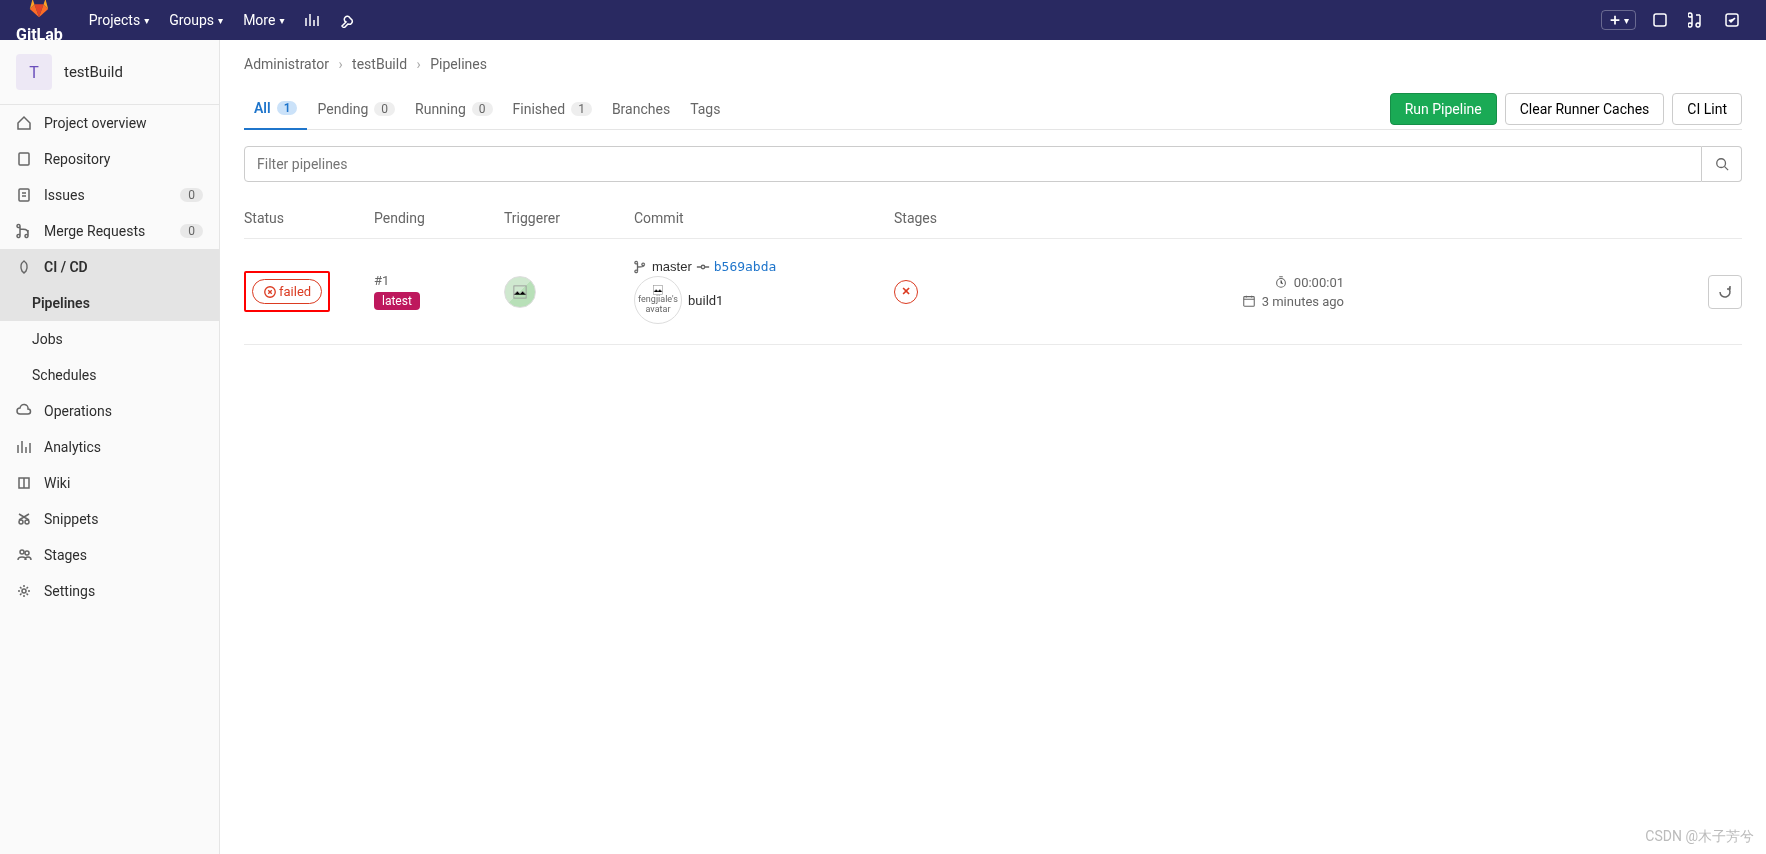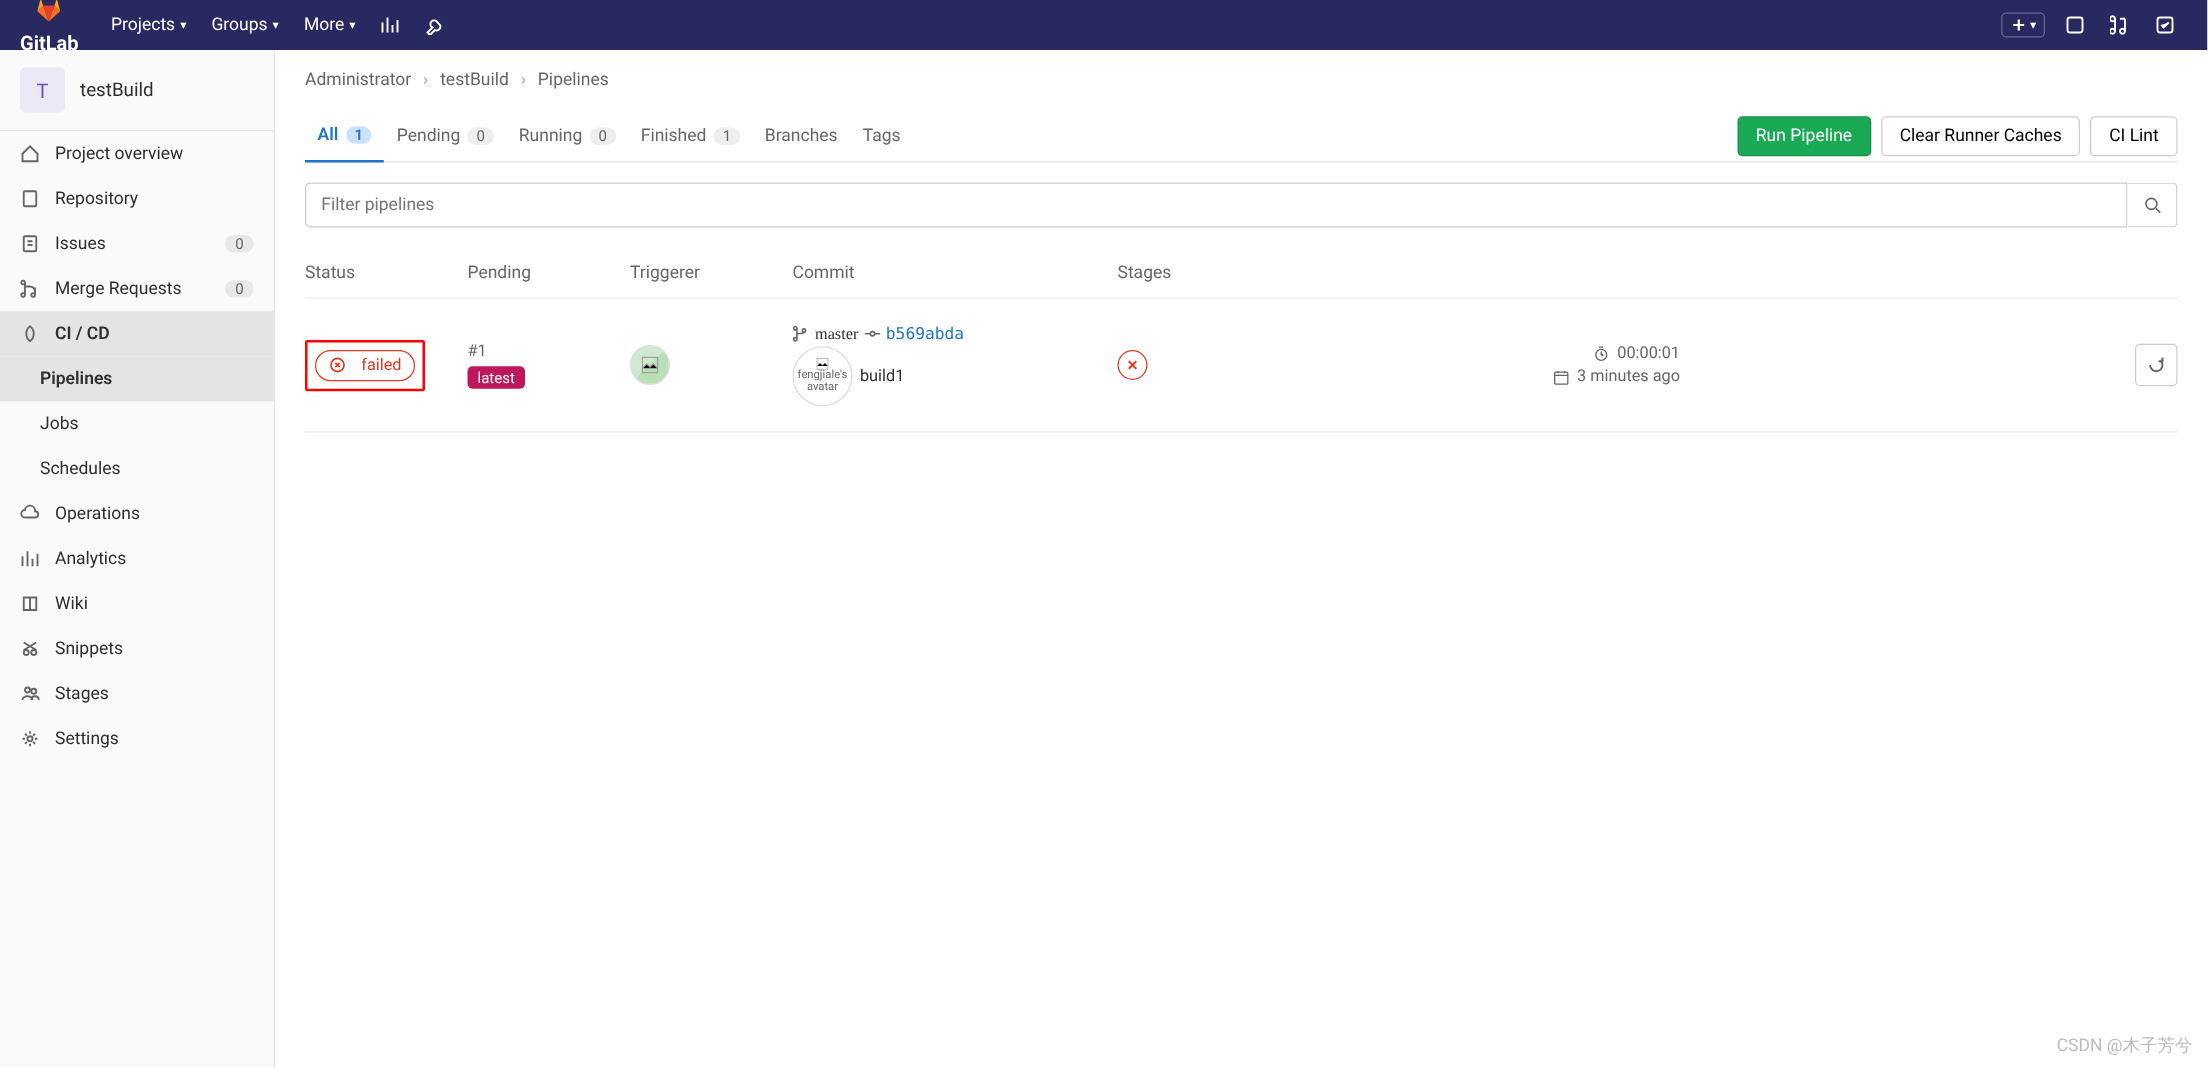--- a/index.html
+++ b/index.html
@@ -55,28 +55,28 @@
 .table-header { display: flex; padding: 12px 0; color: #666; font-size: 14px; border-bottom: 1px solid #eaeaea; }
 .col-status { width: 130px; }
 .col-pipeline { width: 130px; }
 .col-triggerer { width: 130px; }
 .col-commit { width: 260px; }
 .col-stages { width: 290px; }
 .col-time { width: 160px; text-align: right; }
 .col-actions { flex: 1; display: flex; justify-content: flex-end; }
 
 .table-row { display: flex; align-items: center; padding: 20px 0; border-bottom: 1px solid #eaeaea; }
-.status-badge { border: 1px solid #db3b21; color: #db3b21; border-radius: 14px; padding: 4px 10px; display: inline-flex; align-items: center; gap: 12px; font-size: 13px; }
+.status-badge { border: 1px solid #db3b21; color: #db3b21; border-radius: 14px; padding: 4px 10px; display: inline-flex; align-items: center; gap: 2px; font-size: 13px; }
 .status-highlight { border: 2px solid #ff0000; padding: 6px; border-radius: 2px; display: inline-block; }
 .pipeline-num { color: #666; font-size: 13px; }
 .latest-badge { background: #be185d; color: #fff; border-radius: 4px; padding: 2px 8px; font-size: 12px; display: inline-block; margin-top: 4px; }
 .triggerer-avatar { width: 32px; height: 32px; border: 1px solid #ddd; border-radius: 50%; background: linear-gradient(135deg,#cfe8cf 50%,#b8e0b8 50%); display: flex; align-items: center; justify-content: center; font-size: 10px; color: #888; }
 .commit-cell { font-size: 13px; }
 .commit-cell .branch { display: flex; align-items: center; gap: 4px; }
-.commit-cell .branch .mono { font-family: Liberation Serif, serif; }
+.commit-cell .branch .mono { font-family: Liberation Sans, sans-serif; }
 .commit-cell .commit-link { color: #1f75cb; font-family: monospace; text-decoration: none; }
 .commit-cell .msg-row { display: flex; align-items: center; gap: 6px; margin-top: 2px; }
 .commit-avatar { width: 48px; height: 48px; border: 1px solid #ddd; border-radius: 50%; font-size: 9px; color: #666; display: flex; flex-direction: column; align-items: center; justify-content: center; text-align: center; line-height: 1.1; padding: 2px; }
 .stage-icon { width: 24px; height: 24px; border: 1px solid #db3b21; border-radius: 50%; display: inline-flex; align-items: center; justify-content: center; color: #db3b21; font-weight: bold; font-size: 11px; }
 .time-col { text-align: right; color: #666; font-size: 13px; }
 .time-col .timer, .time-col .ago { display: flex; align-items: center; gap: 6px; justify-content: flex-end; }
 .time-col .ago { margin-top: 4px; }
 .retry-btn { border: 1px solid #ccc; border-radius: 4px; width: 34px; height: 34px; background: #fff; display: flex; align-items: center; justify-content: center; cursor: pointer; }
 
 .watermark { position: fixed; bottom: 8px; right: 12px; color: #bbb; font-size: 14px; pointer-events: none; }

